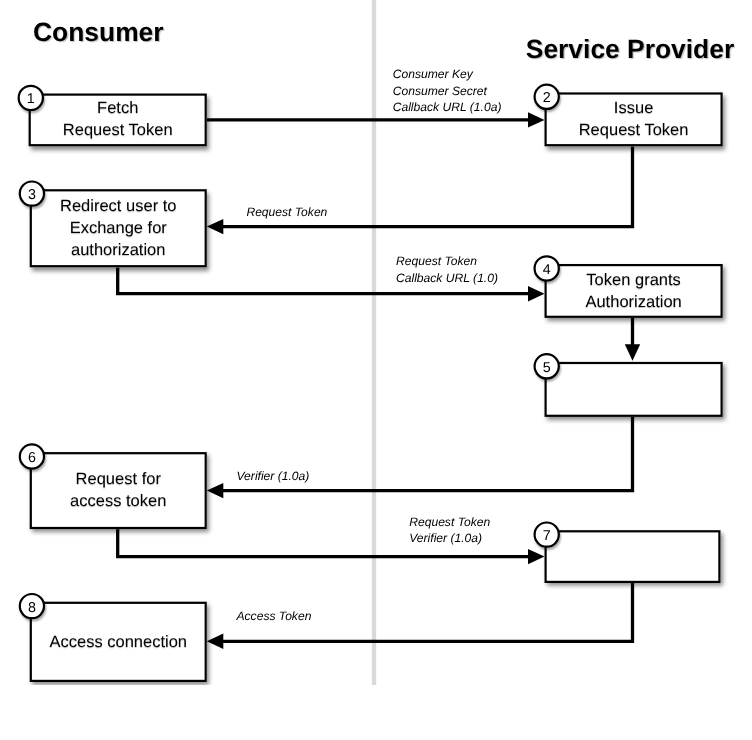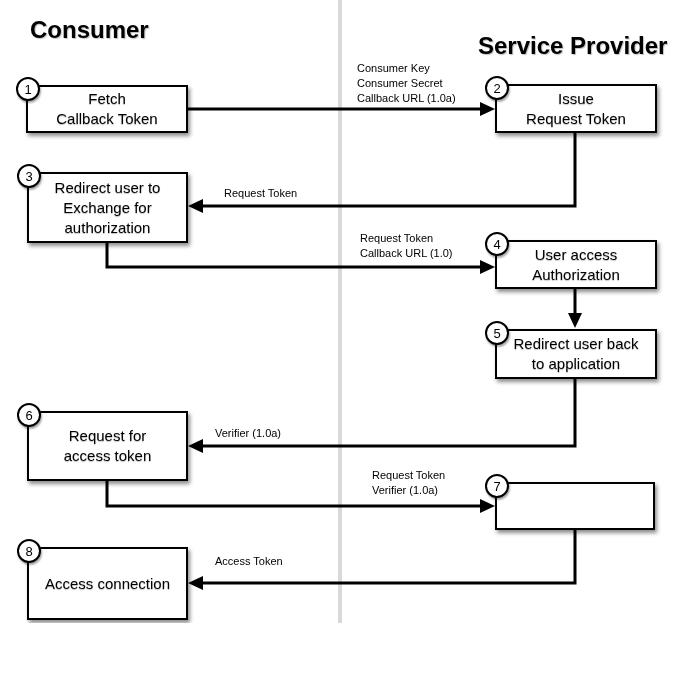--- a/index.html
+++ b/index.html
@@ -84,20 +84,21 @@
     line-height: 1;
     box-shadow: 1px 2px 2px rgba(0,0,0,0.35);
     z-index: 3;
   }
   .arrow-label {
     position: absolute;
     font-size: 11px;
     line-height: 15px;
     white-space: pre-line;
     z-index: 3;
+    font-style: italic;
   }
 </style>
 </head>
 <body>
 
 <div id="canvas">
 
   <div class="divider" style="left:338px"></div>
 
   <div class="lane-header" style="left:30px; top:16px">Consumer</div>
@@ -137,46 +138,44 @@
 
     <g>
       <polyline points="575,530 575,583 201,583"></polyline>
       <polygon points="188,583 203,576 203,590"></polygon>
     </g>
   </svg>
 
   <div class="box" style="left:26px; top:85px; width:162px; height:48px">
     <span class="num-badge">1</span>
     <div class="box-text">Fetch
-Callback Token</div>
+Request Token</div>
   </div>
 
   <div class="box" style="left:495px; top:84px; width:162px; height:49px">
     <span class="num-badge">2</span>
     <div class="box-text">Issue
 Request Token</div>
   </div>
 
   <div class="box" style="left:27px; top:172px; width:161px; height:71px">
     <span class="num-badge">3</span>
     <div class="box-text">Redirect user to
 Exchange for
 authorization</div>
   </div>
 
   <div class="box" style="left:495px; top:240px; width:162px; height:49px">
     <span class="num-badge">4</span>
-    <div class="box-text">User access
+    <div class="box-text">Token grants
 Authorization</div>
   </div>
 
   <div class="box" style="left:495px; top:329px; width:162px; height:50px">
     <span class="num-badge">5</span>
-    <div class="box-text">Redirect user back
-to application</div>
   </div>
 
   <div class="box" style="left:27px; top:411px; width:161px; height:70px">
     <span class="num-badge">6</span>
     <div class="box-text">Request for
 access token</div>
   </div>
 
   <div class="box" style="left:495px; top:482px; width:160px; height:48px">
     <span class="num-badge">7</span>

